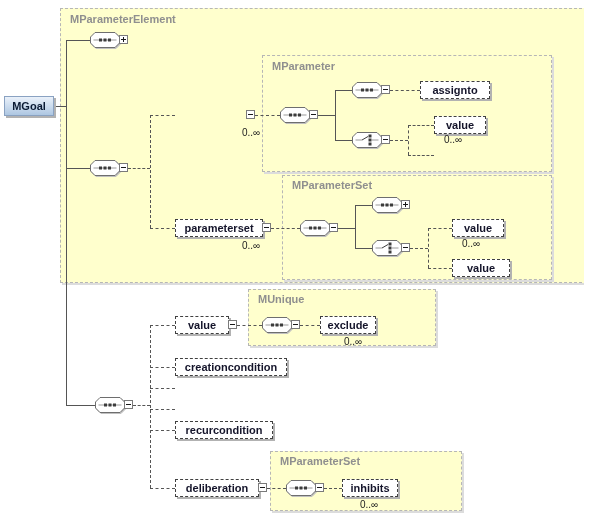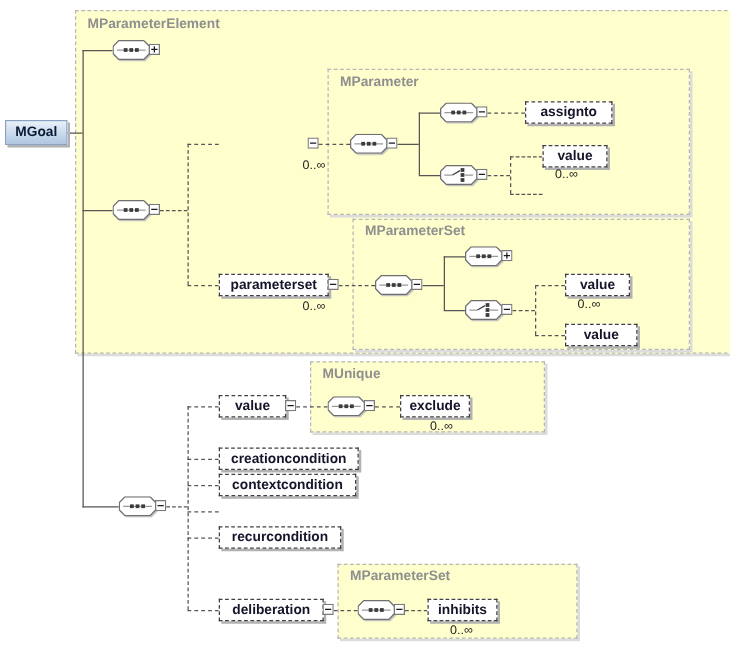--- a/index.html
+++ b/index.html
@@ -283,23 +283,20 @@
     </span>
 
   <div class="el" style="left:320px;top:316px;width:56px">
     <span>exclude</span>
   </div>
   <div class="occ" style="left:344px;top:336px">0..∞</div>
 
   <div class="el" style="left:175px;top:358px;width:112px">
     <span>creationcondition</span>
   </div>
-  <div class="el" style="left:175px;top:379px;width:110px">
-    <span>contextcondition</span>
-  </div>
   <div class="el" style="left:175px;top:421px;width:98px">
     <span>recurcondition</span>
   </div>
 
   <div class="el" style="left:175px;top:479px;width:84px">
     <span>deliberation</span>
   </div>
   <span class="exp" style="left:258px;top:483px">
       <svg width="9" height="9">
         <use href="#minus-sym"></use>

